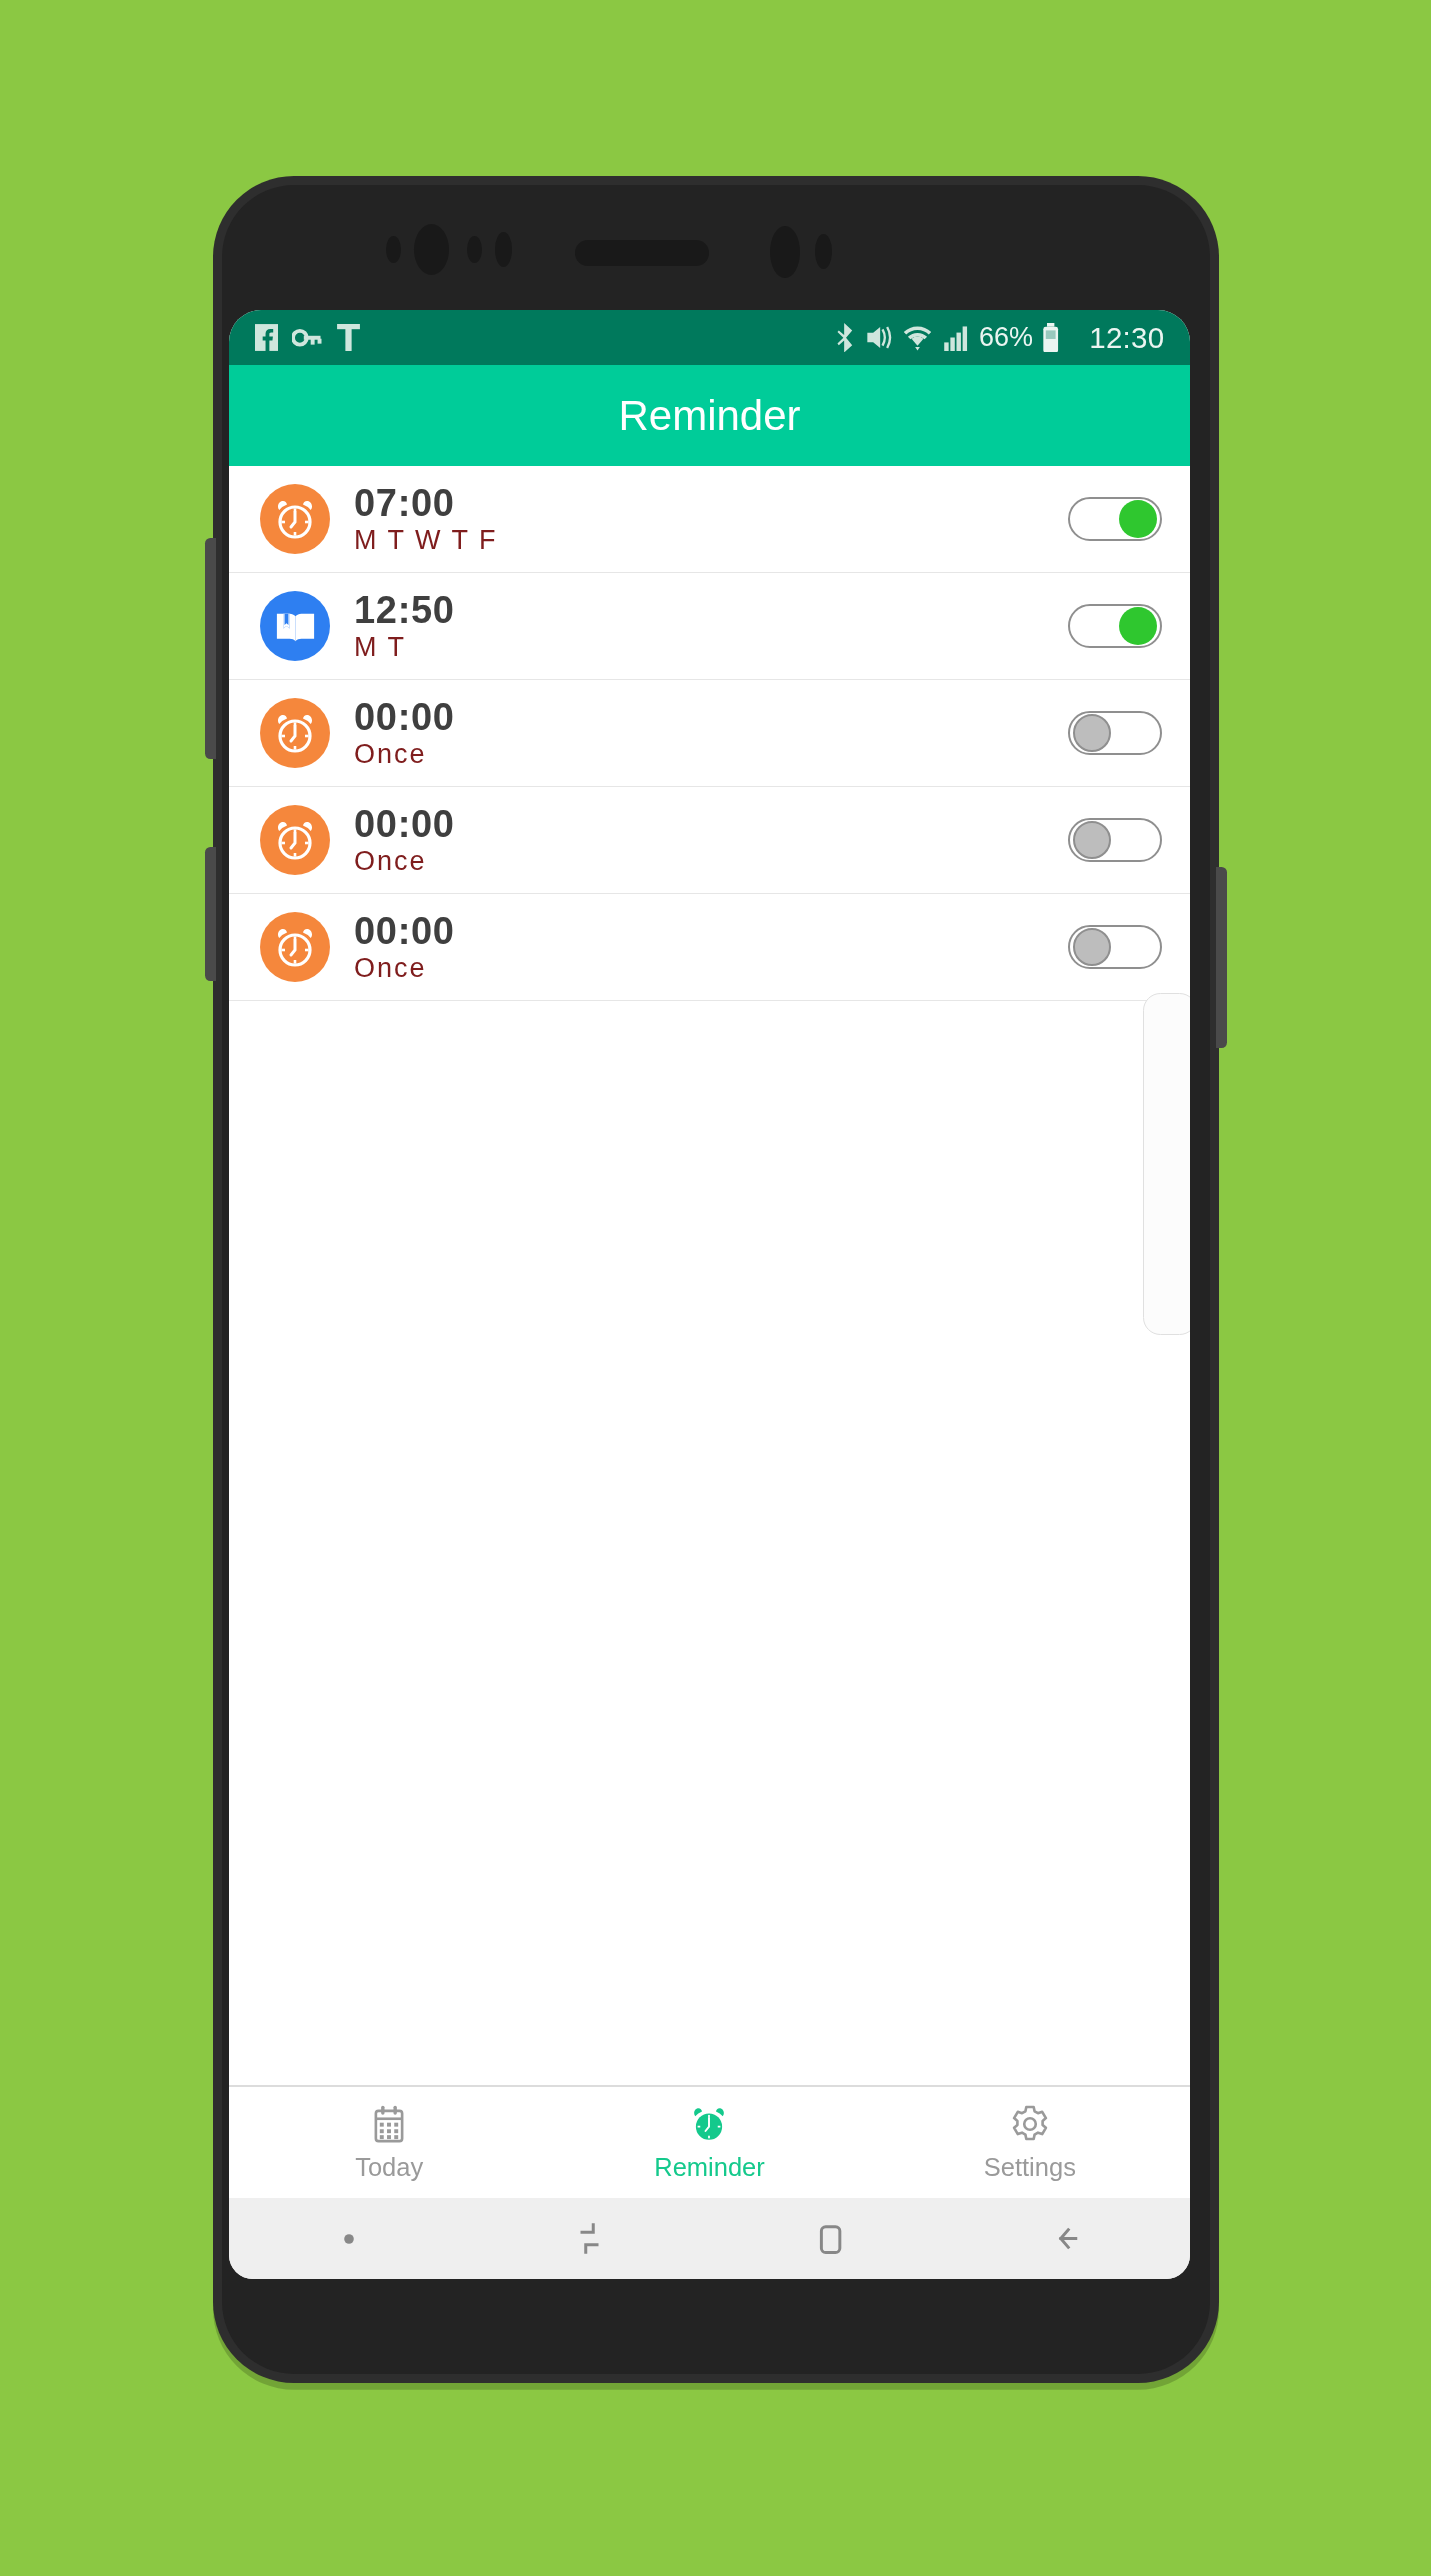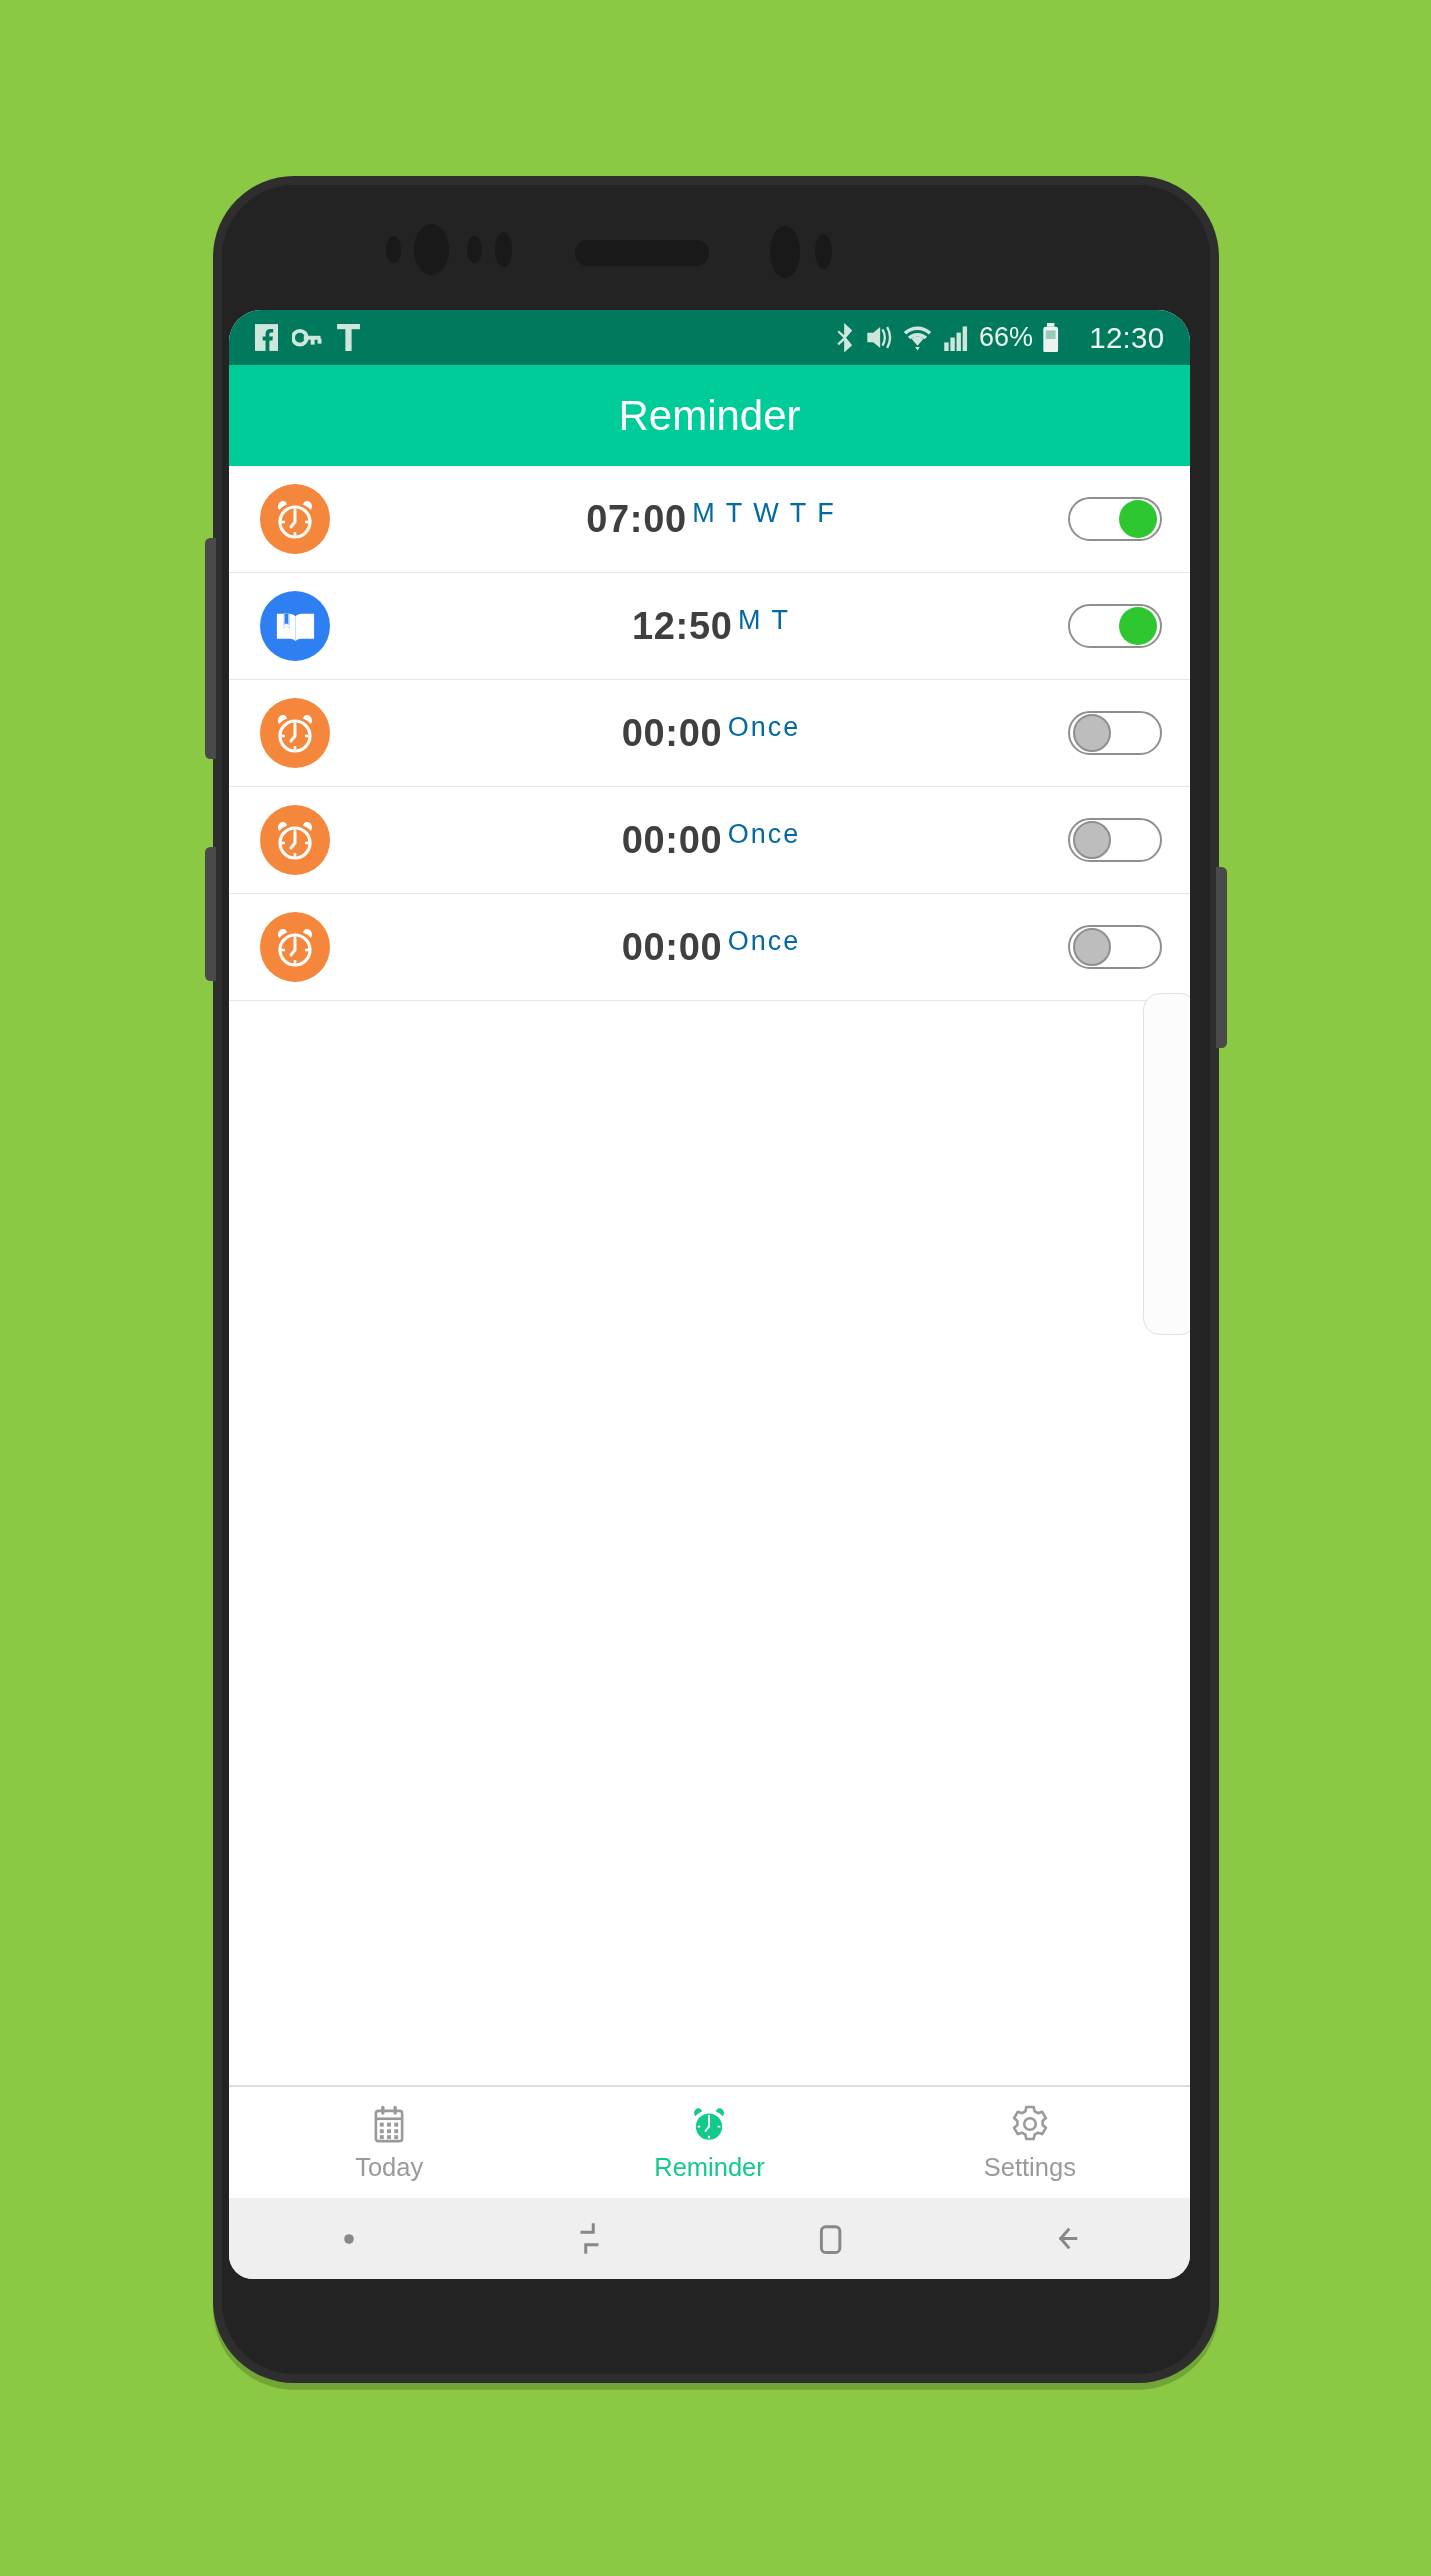--- a/index.html
+++ b/index.html
@@ -88,24 +88,24 @@
     display:flex; align-items:center;
     padding:0 28px 0 31px;
     border-bottom:1.3px solid #e6e6e6;
     background:#fff;
   }
   .row-icon{ width:70px; height:70px; border-radius:50%;
     display:flex; align-items:center; justify-content:center; flex:0 0 auto; }
   .row-icon.alarm{ background:#F5873C; }
   .row-icon.book{ background:#2E7FF1; }
   .row-text{ flex:1 1 auto; margin-left:24px; display:flex;
-    flex-direction:row; justify-content:center; gap:5.4px; }
+    flex-direction:column; justify-content:center; gap:5.4px; }
   .row-time{ font-size:38px; font-weight:bold; color:#3f3f3f;
     letter-spacing:0.7px; line-height:1; }
-  .row-days{ font-size:27px; color:#0369a1; letter-spacing:2px; line-height:1; }
+  .row-days{ font-size:27px; color:#7f1d1d; letter-spacing:2px; line-height:1; }
 
   
   .toggle{
     width:94px; height:44px; border-radius:22px;
     border:2.7px solid #8f8f8f; background:#fff; flex:0 0 auto;
     position:relative;
   }
   .toggle .knob{
     position:absolute; top:0.7px; width:38px; height:38px; border-radius:50%;
   }

